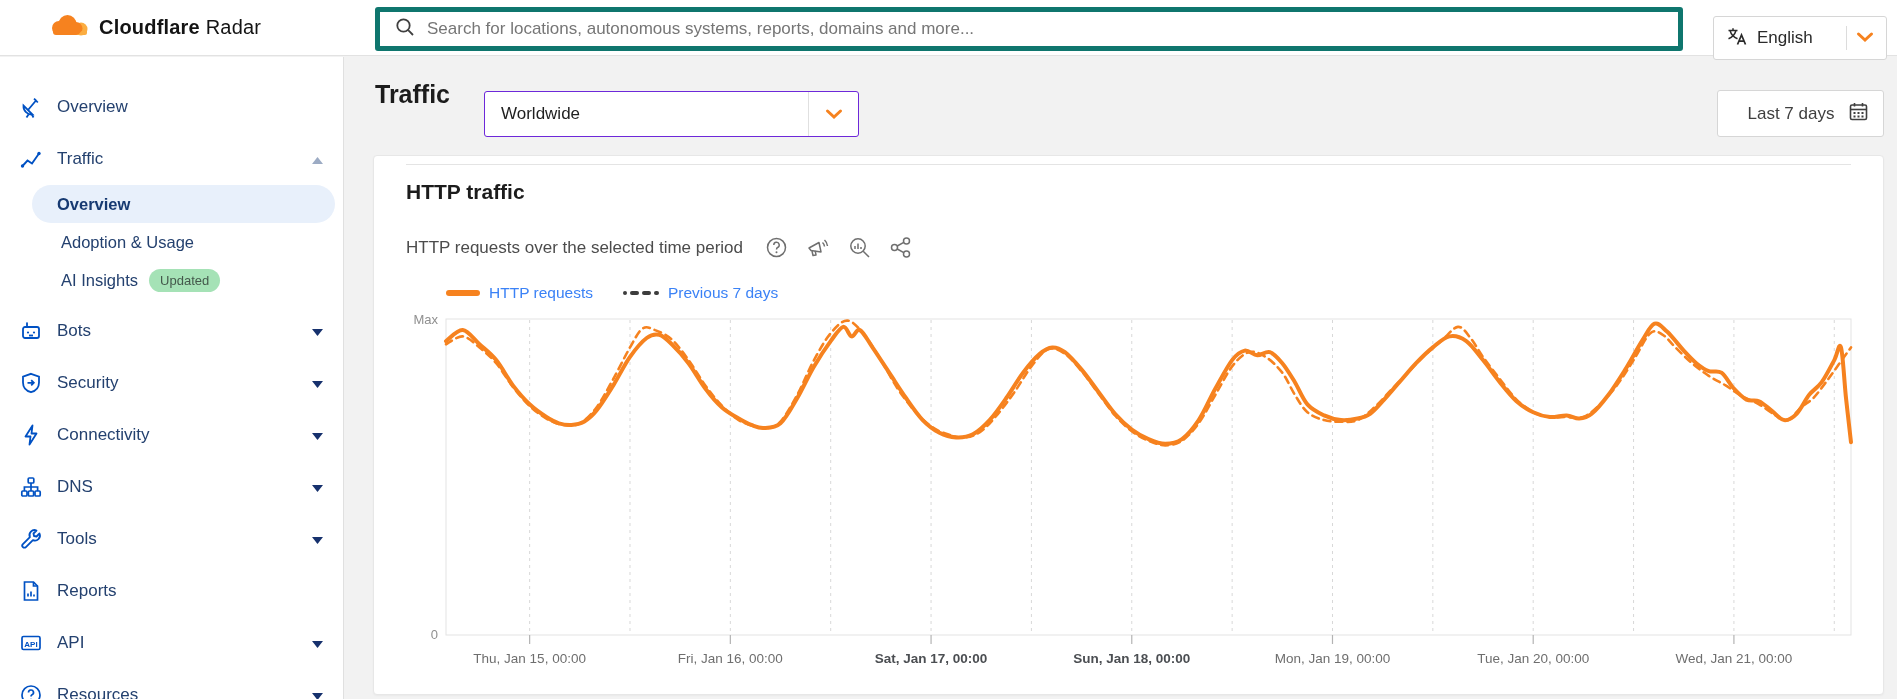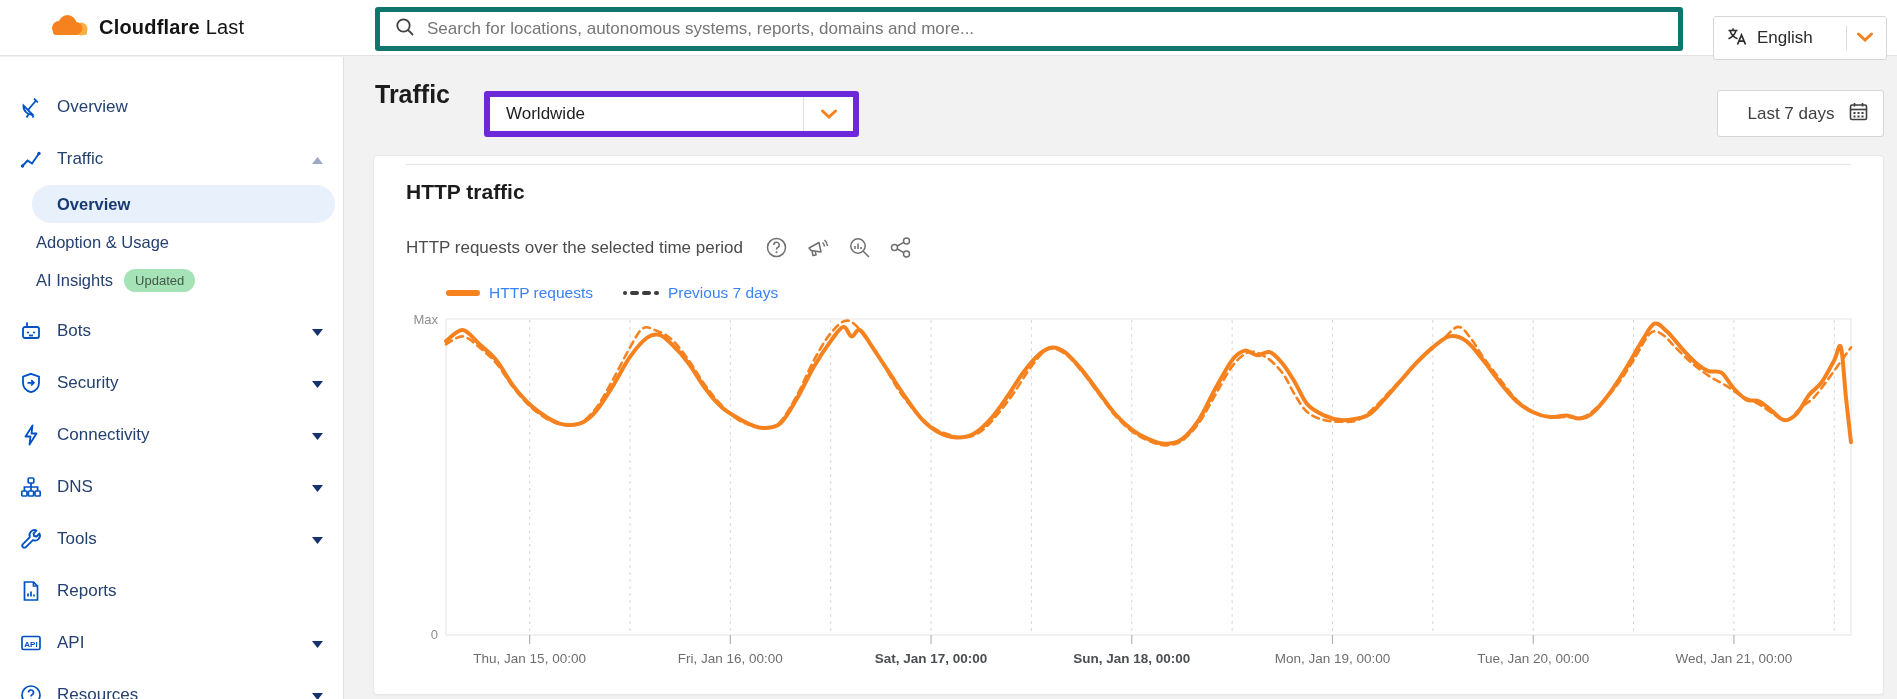--- a/index.html
+++ b/index.html
@@ -27,33 +27,33 @@
 
   
   .sidebar { position:absolute; top:57px; left:0; width:344px; height:642px;
     background:#fff; border-right:1px solid #e0e0e0; padding-top:24px; overflow:hidden; z-index:4; }
   .nav-item { height:52px; display:flex; align-items:center; padding:0 20px 0 18px;
     cursor:pointer; }
   .nav-icon { width:26px; height:26px; display:flex; align-items:center; justify-content:center; }
   .nav-label { margin-left:13px; font-size:17px; color:#24416f; }
   .nav-caret { margin-left:auto; }
   .sub-list { }
-  .sub-item { height:38px; display:flex; align-items:center; padding-left:36px; cursor:pointer; }
+  .sub-item { height:38px; display:flex; align-items:center; padding-left:61px; cursor:pointer; }
   .sub-item .nav-label { margin-left:0; font-size:16.5px; }
   .sub-item.active { background:#e8f0fb; border-radius:19px; margin:0 8px 0 32px; padding-left:25px; }
   .sub-item.active .nav-label { font-weight:700; color:#173a72; }
   .badge { margin-left:11px; background:#a5e2b6; color:#44584b; font-size:13px;
     padding:4px 11px; border-radius:12px; }
   .gap6 { height:6px; }
 
   
   .main { position:absolute; top:56px; left:344px; width:1553px; height:643px; background:#f2f2f2; }
   .page-title { position:absolute; left:31px; top:24px; font-size:25px; font-weight:700; color:#1c1c1c; }
   .loc-select { position:absolute; left:140px; top:35px; width:375px; height:46px; background:#fff;
-    border:6px solid #6d28d9; border-radius:3px; display:flex; align-items:center; cursor:pointer; }
+    border:1px solid #6d28d9; border-radius:3px; display:flex; align-items:center; cursor:pointer; }
   .loc-select .val { flex:1; padding-left:16px; font-size:17px; color:#1f1f1f; }
   .loc-select .dd { width:50px; height:100%; border-left:1px solid #e0e0e0;
     display:flex; align-items:center; justify-content:center; }
   .date-btn { position:absolute; left:1373px; top:34px; width:167px; height:47px; background:#fff;
     border:1px solid #d6d6d6; border-radius:3px; display:flex; align-items:center;
     justify-content:center; gap:14px; cursor:pointer;padding-left:16px; }
   .date-btn .val { font-size:17px; color:#3f3f3f; }
 
   
   .card { position:absolute; left:29px; top:99px; width:1511px; height:540px; background:#fff;
@@ -82,21 +82,21 @@
         <svg width="42" height="24" viewBox="0 0 42 24">
           <circle cx="33" cy="16" r="6.5" fill="#fbad41"></circle>
           <rect x="27" y="16" width="12" height="6" rx="2" fill="#fbad41"></rect>
           <circle cx="11" cy="15" r="7" fill="#f6821f"></circle>
           <circle cx="19.5" cy="11" r="9" fill="#f6821f"></circle>
           <circle cx="28" cy="15.5" r="6.5" fill="#f6821f"></circle>
           <rect x="5" y="14" width="28" height="8" rx="3" fill="#f6821f"></rect>
           <path d="M28 22 q4 -1 5.5 -4 l3 4 z" fill="#fbad41"></path>
         </svg>
       </span>
-      <span class="brand-text"><b>Cloudflare</b> <span>Last</span></span>
+      <span class="brand-text"><b>Cloudflare</b> <span>Radar</span></span>
     </div>
 
     <div class="search-box">
       <span>
         <svg width="22" height="22" viewBox="0 0 22 22" fill="none" stroke="#3f3f3f" stroke-width="1.8">
           <circle cx="9.5" cy="9.5" r="6.2"></circle>
             <line x1="14.2" y1="14.2" x2="19" y2="19"></line>
         </svg>
       </span>
       <input type="text" placeholder="Search for locations, autonomous systems, reports, domains and more..." style="">

